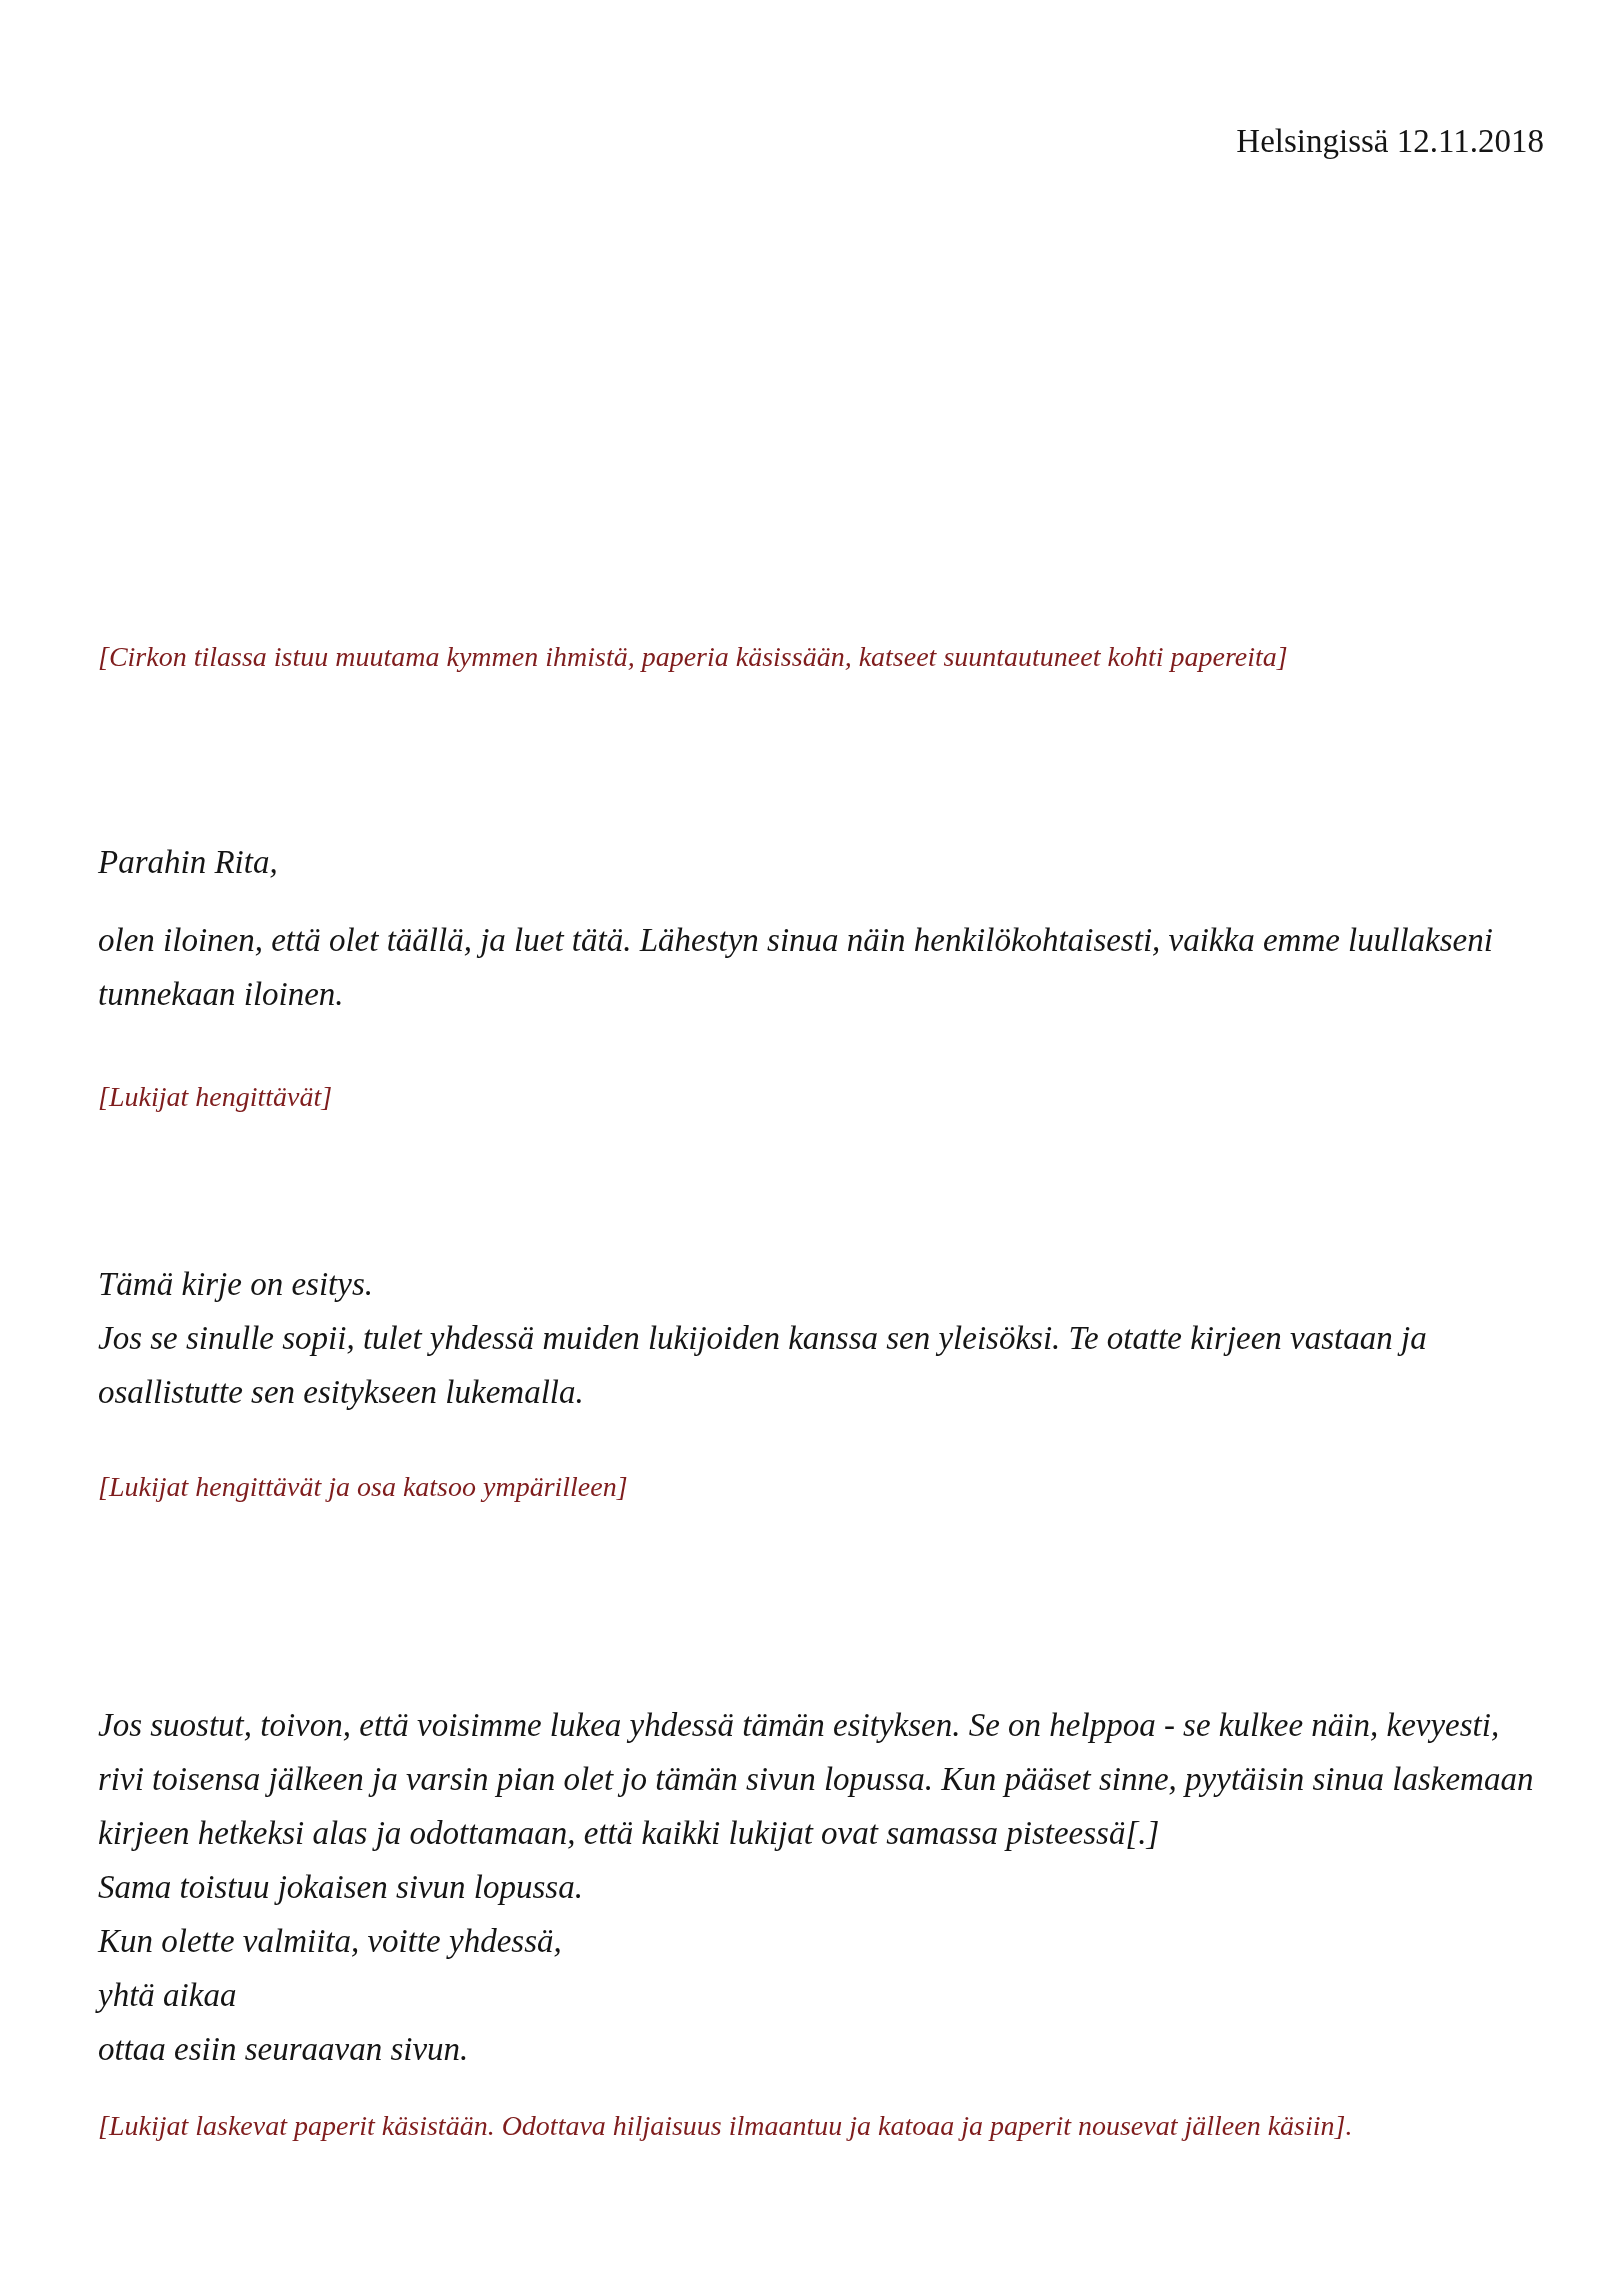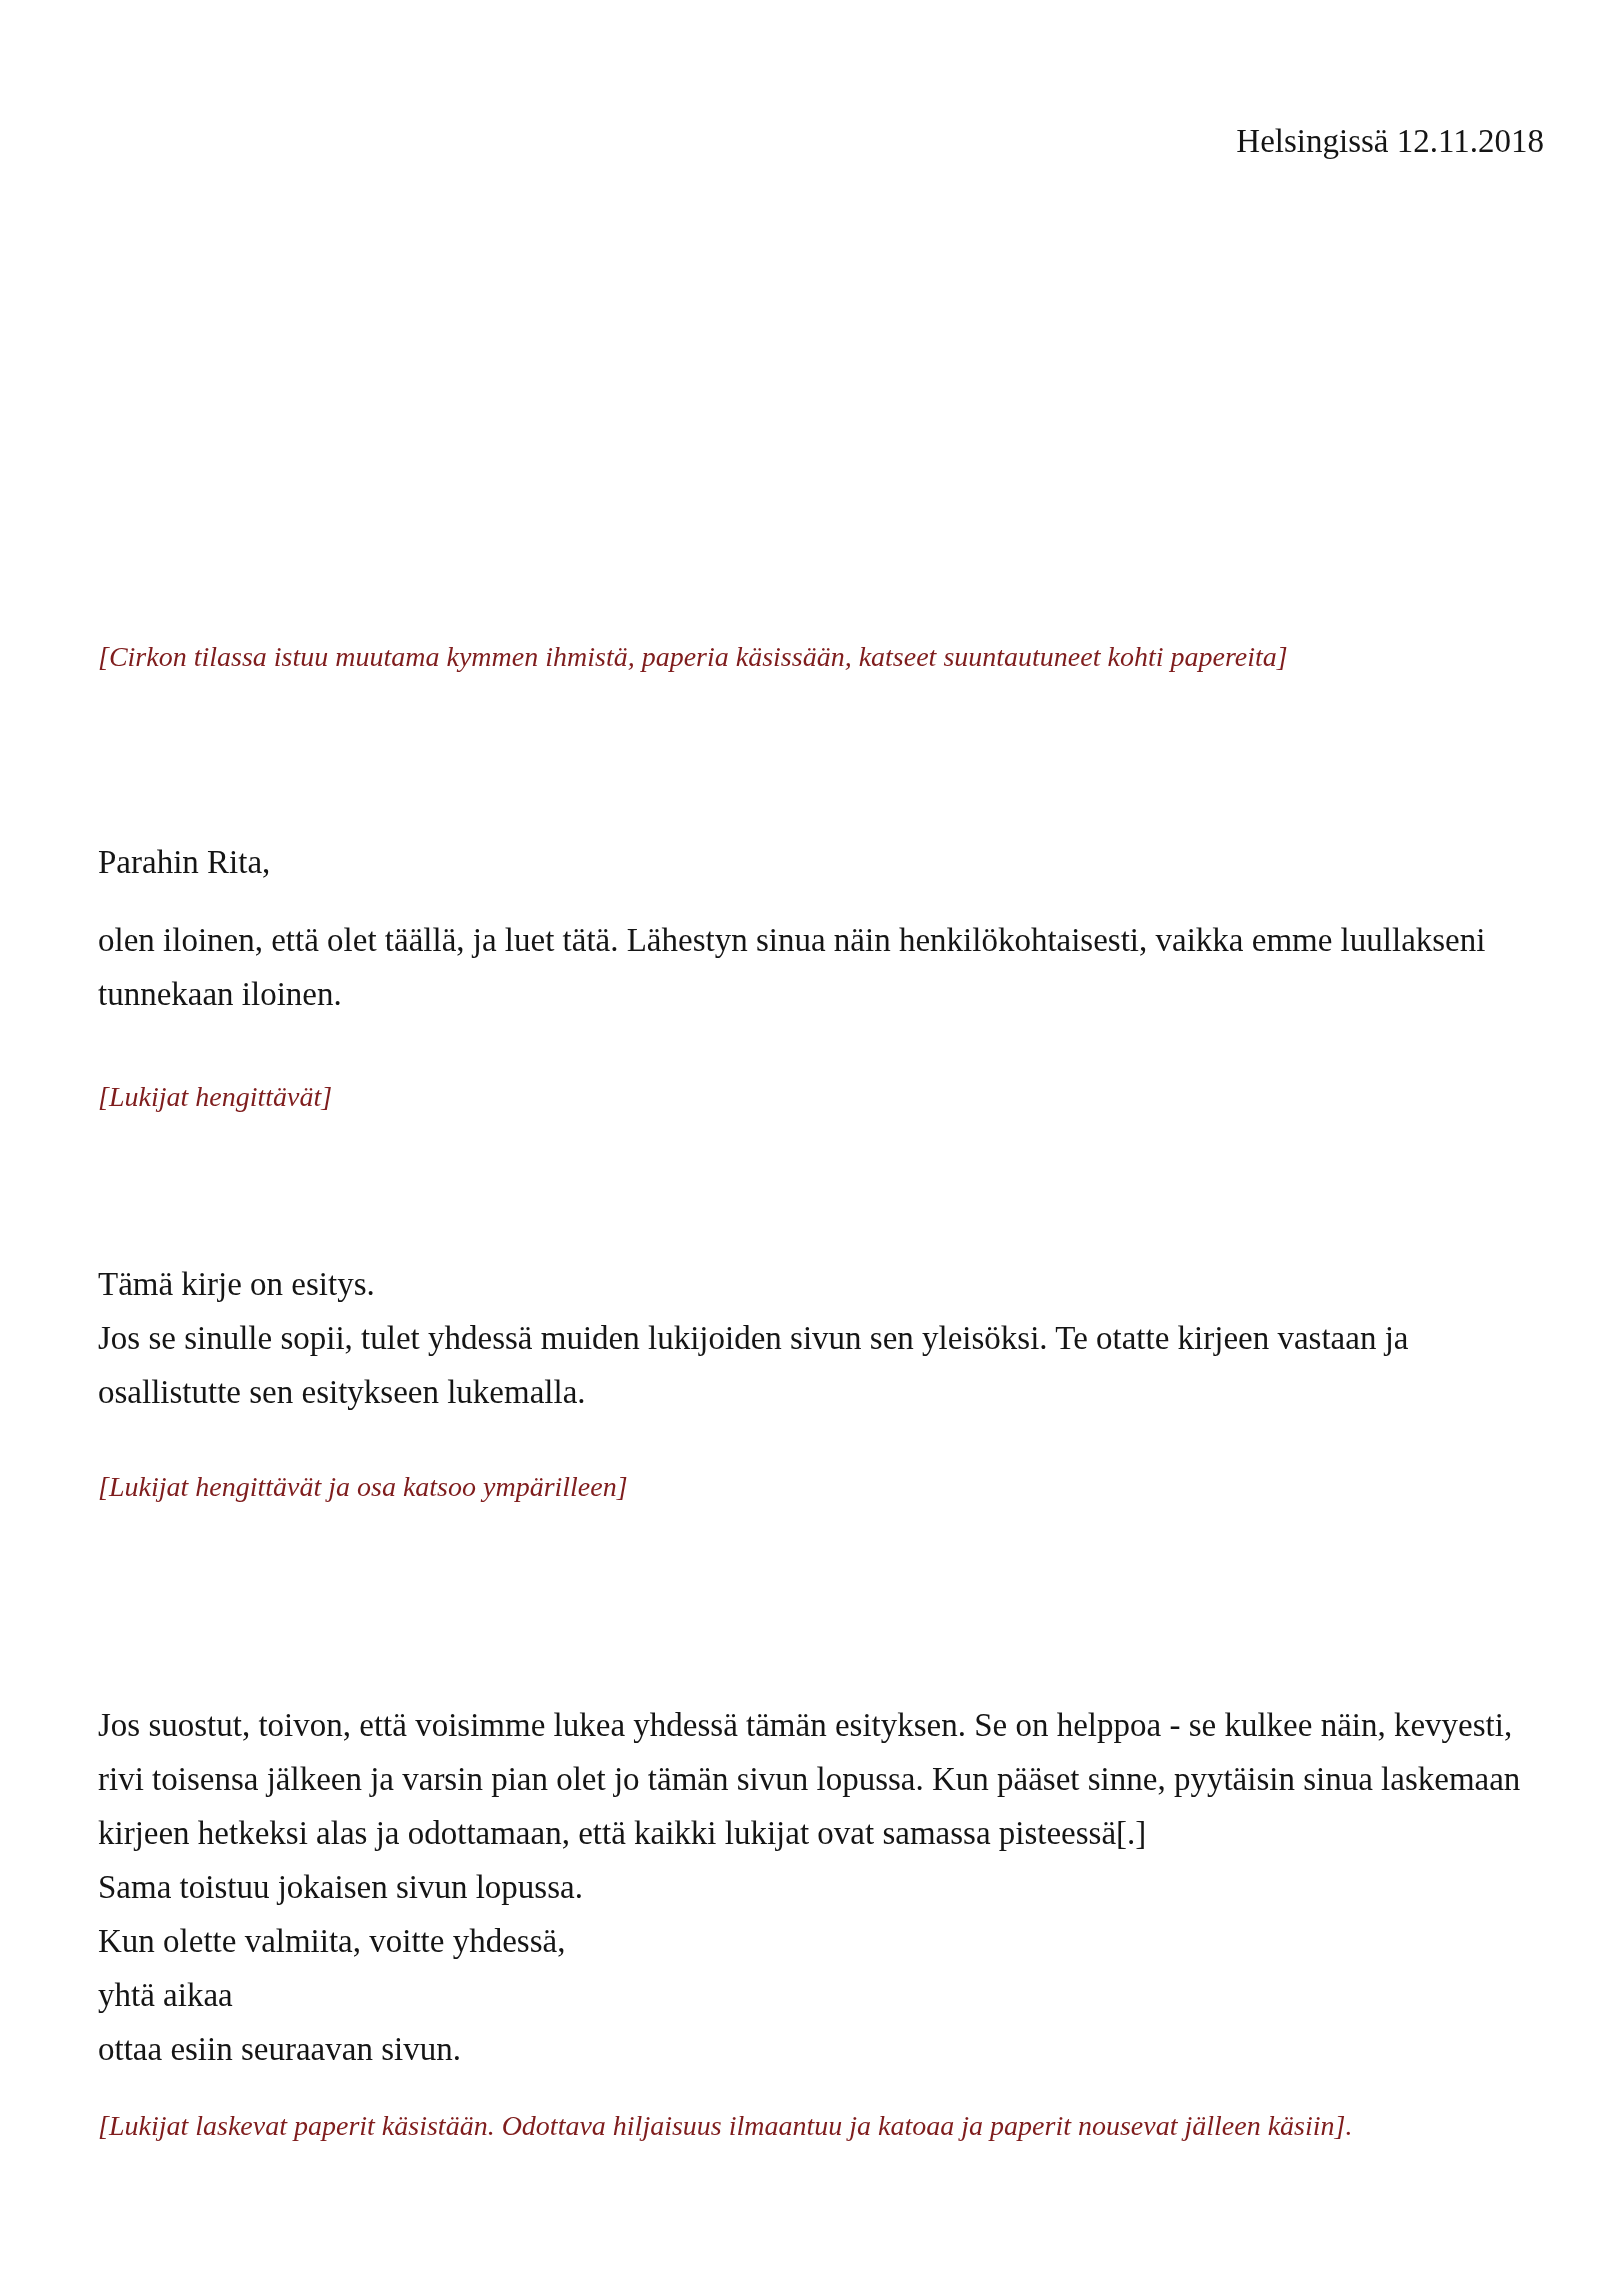--- a/index.html
+++ b/index.html
@@ -26,20 +26,21 @@
     color: #151515;
     white-space: nowrap;
   }
   .body-block {
     position: absolute;
     left: 98px;
     right: 88px;
     font-size: 33px;
     line-height: 54px;
     color: #151515;
+    font-style: italic;
   }
   .body-line {
     white-space: nowrap;
   }
   .stage-direction {
     position: absolute;
     left: 98px;
     right: 59px;
     font-size: 28px;
     line-height: 49px;
@@ -69,21 +70,21 @@
 
   <div class="body-block para-1">
     <div class="body-line">olen iloinen, että olet täällä, ja luet tätä. Lähestyn sinua näin henkilökohtaisesti, vaikka emme luullakseni</div>
     <div class="body-line">tunnekaan iloinen.</div>
   </div>
 
   <div class="stage-direction stage-breath-1">[Lukijat hengittävät]</div>
 
   <div class="body-block para-2">
     <div class="body-line">Tämä kirje on esitys.</div>
-    <div class="body-line">Jos se sinulle sopii, tulet yhdessä muiden lukijoiden sivun sen yleisöksi. Te otatte kirjeen vastaan ja</div>
+    <div class="body-line">Jos se sinulle sopii, tulet yhdessä muiden lukijoiden kanssa sen yleisöksi. Te otatte kirjeen vastaan ja</div>
     <div class="body-line">osallistutte sen esitykseen lukemalla.</div>
   </div>
 
   <div class="stage-direction stage-breath-2">[Lukijat hengittävät ja osa katsoo ympärilleen]</div>
 
   <div class="body-block para-3">
     <div class="body-line">Jos suostut, toivon, että voisimme lukea yhdessä tämän esityksen. Se on helppoa - se kulkee näin, kevyesti,</div>
     <div class="body-line">rivi toisensa jälkeen ja varsin pian olet jo tämän sivun lopussa. Kun pääset sinne, pyytäisin sinua laskemaan</div>
     <div class="body-line">kirjeen hetkeksi alas ja odottamaan, että kaikki lukijat ovat samassa pisteessä[.]</div>
     <div class="body-line">Sama toistuu jokaisen sivun lopussa.</div>

